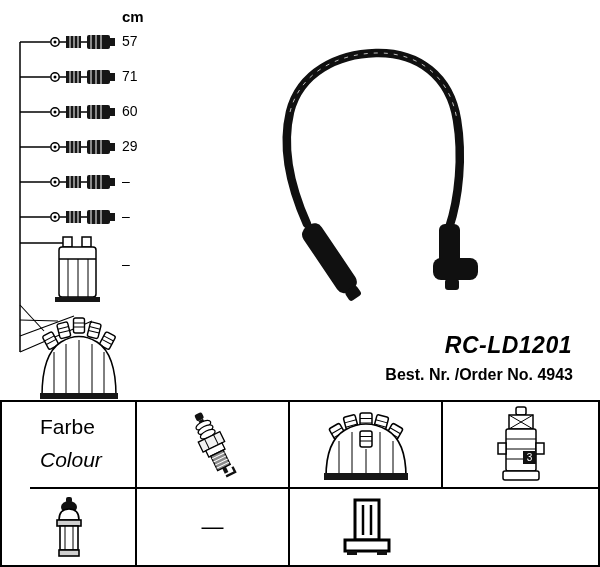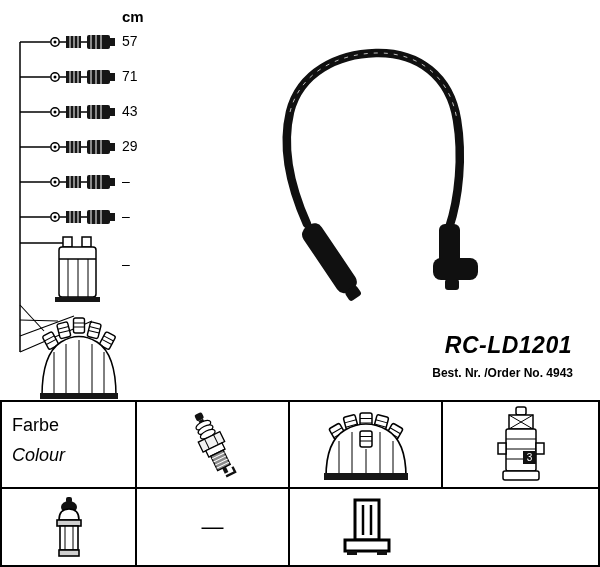--- a/index.html
+++ b/index.html
@@ -6,35 +6,35 @@
   body{
     width:600px;height:567px;background:#fff;color:#000;
     font-family:"Liberation Sans",sans-serif;position:relative;overflow:hidden;
   }
   .abs{position:absolute;}
   .ln{stroke:#000;stroke-width:1.5;}
   .lnt{stroke:#000;stroke-width:1.1;fill:none;}
   .unit{position:absolute;left:122px;top:8px;font-size:15px;font-weight:bold;}
   .len{position:absolute;left:122px;font-size:14px;}
   .code{position:absolute;right:28px;top:332px;font-size:23px;font-weight:bold;letter-spacing:.5px;font-style:italic;}
-  .order{position:absolute;right:27px;top:366px;font-size:12px;font-weight:bold;}
+  .order{position:absolute;right:27px;top:366px;font-size:16px;font-weight:bold;}
   .spec{
     position:absolute;left:0;top:400px;width:600px;height:167px;
     border:2px solid #000;box-sizing:border-box;
     display:grid;grid-template-columns:135px 153px 153px 1fr;grid-template-rows:87px 1fr;
   }
   .cell{
     border-right:2px solid #000;border-bottom:2px solid #000;
     display:flex;align-items:center;justify-content:center;
   }
   .cell.lastcol{border-right:none;}
   .cell.lastrow{border-bottom:none;}
   .c-label{
     flex-direction:column;align-items:flex-start;justify-content:flex-start;
-    padding:13px 0 0 10px;gap:9px;font-size:18px;
+    padding:13px 0 0 10px;gap:9px;font-size:21px;margin-left:28px;
   }
   .it{font-style:italic;}
   .dashcell{font-size:22px;}
 </style>
 </head>
 <body>
 
 <svg class="abs" style="left:0;top:0" width="150" height="400" viewBox="0 0 150 400">
   <defs>
     <g id="crow">
@@ -119,21 +119,21 @@
     <line x1="79" y1="340" x2="79" y2="396" stroke="#000" stroke-width="1"></line>
     <line x1="92" y1="344" x2="92" y2="396" stroke="#000" stroke-width="1"></line>
     <line x1="104" y1="352" x2="104" y2="396" stroke="#000" stroke-width="1"></line>
     <rect x="40" y="393" width="78" height="6" fill="#161616"></rect>
   </g>
 </svg>
 
 <span class="unit">cm</span>
 <span class="len" style="top:33px">57</span>
 <span class="len" style="top:68px">71</span>
-<span class="len" style="top:103px">43</span>
+<span class="len" style="top:103px">60</span>
 <span class="len" style="top:138px">29</span>
 <span class="len" style="top:173px">–</span>
 <span class="len" style="top:208px">–</span>
 <span class="len" style="top:256px">–</span>
 
 <svg class="abs" style="left:240px;top:28px" width="260" height="292" viewBox="0 0 260 292">
   <path d="M67,196 C50,158 42,118 50,84 C60,44 98,26 136,25 C178,24 210,48 217,92 C223,128 219,170 209,200" fill="none" stroke="#101010" stroke-width="8.5" stroke-linecap="round"></path>
   <path d="M50,84 C60,44 98,26 136,25 C178,24 210,48 217,92" fill="none" stroke="#cfcfcf" stroke-width="1" stroke-dasharray="4 6" opacity="0.9"></path>
   <g transform="translate(90,231) rotate(-34)">
     <rect x="-11" y="-40" width="22" height="78" rx="9" fill="#101010"></rect>

